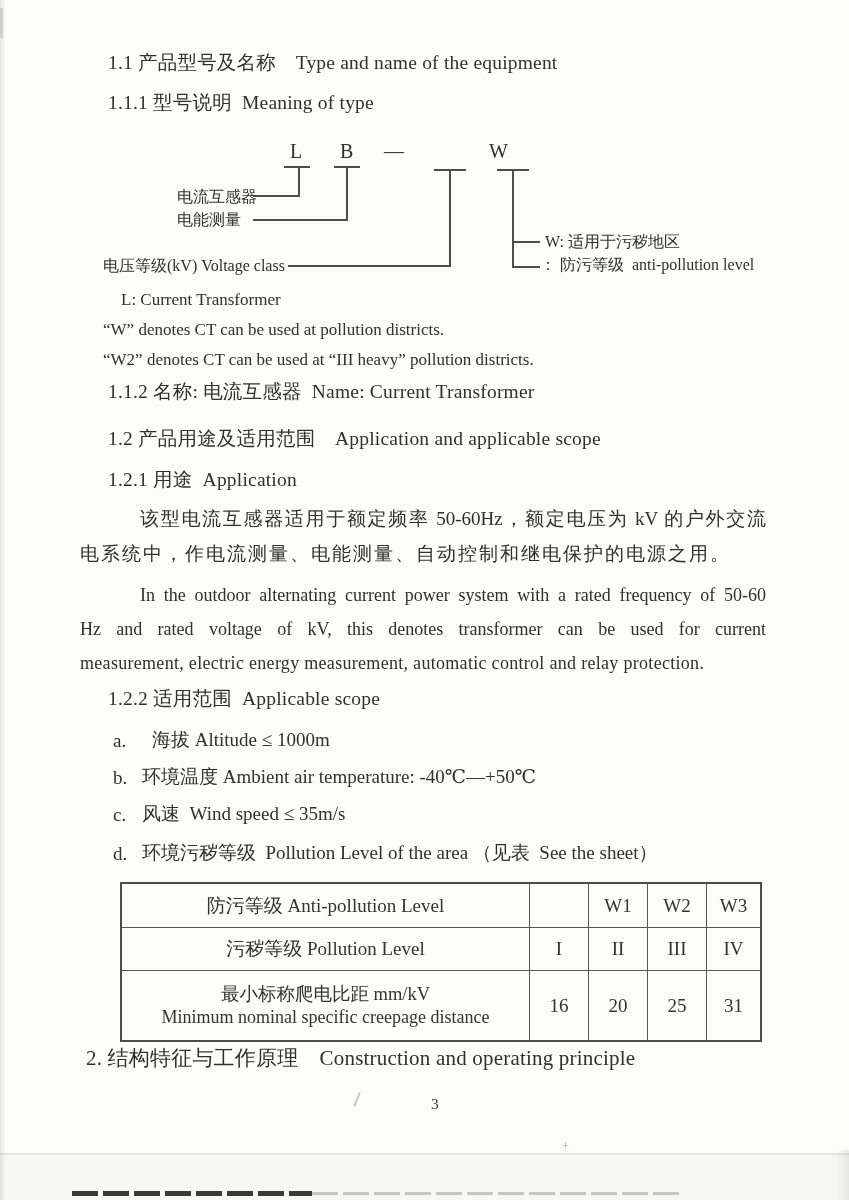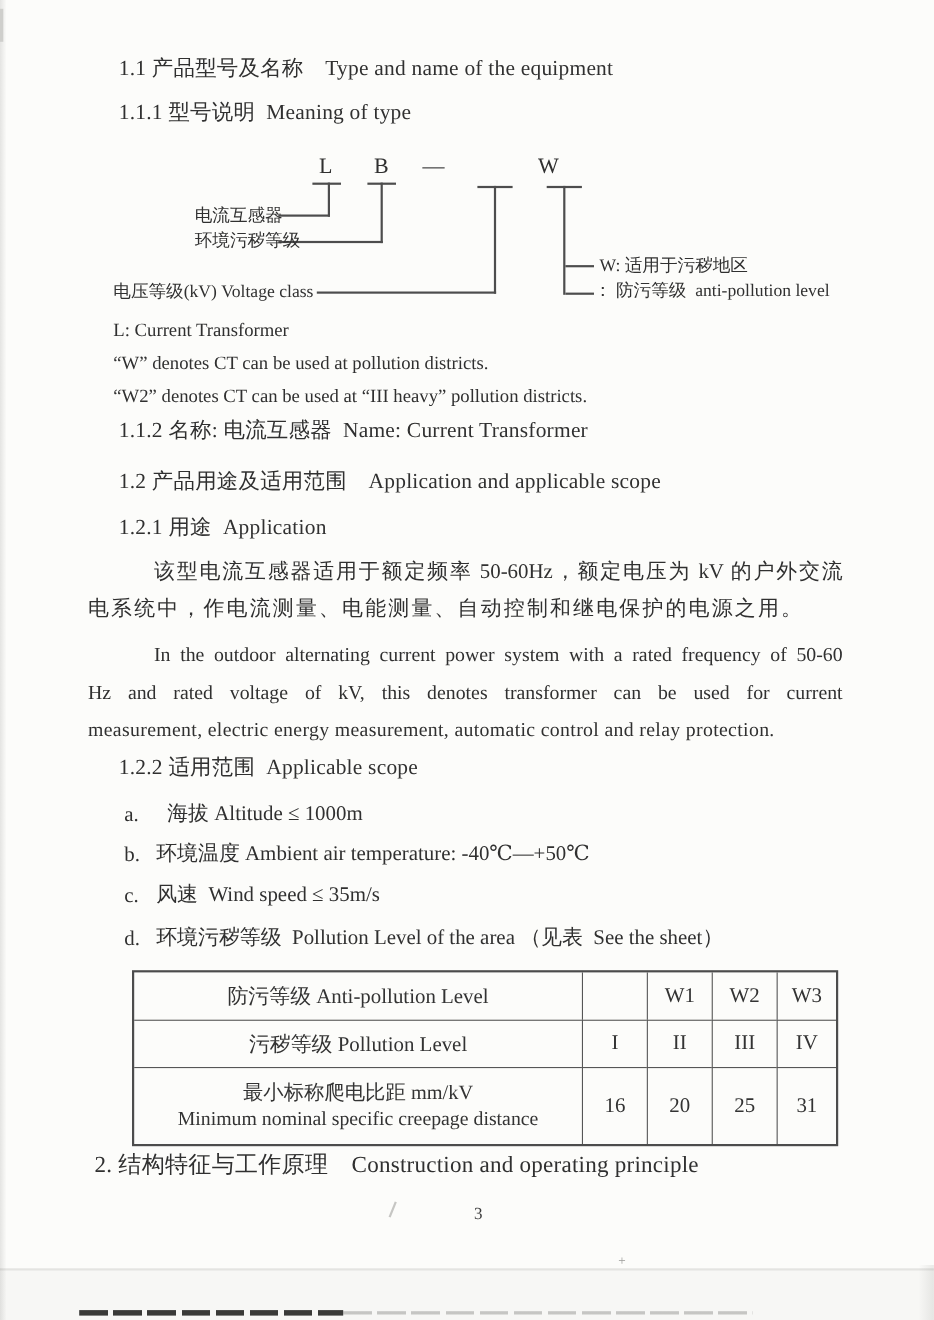--- a/index.html
+++ b/index.html
@@ -86,27 +86,27 @@
     <div class="vline" style="left:449px; top:169px; height:98px;"></div>
     <div class="vline" style="left:512px; top:169px; height:99px;"></div>
 
     <div class="hline" style="left:253px; top:195px; width:47px;"></div>
     <div class="hline" style="left:253px; top:219px; width:95px;"></div>
     <div class="hline" style="left:288px; top:265px; width:163px;"></div>
     <div class="hline" style="left:514px; top:241px; width:26px;"></div>
     <div class="hline" style="left:514px; top:266px; width:26px;"></div>
 
     <span class="t dlabel" style="left:177px; top:188px;">电流互感器</span>
-    <span class="t dlabel" style="left:177px; top:211px;">环境污秽等级</span>
+    <span class="t dlabel" style="left:177px; top:211px;">电能测量</span>
     <span class="t dlabel" style="left:103px; top:257px;">电压等级(kV) Voltage class</span>
     <span class="t dlabel" style="left:545px; top:233px;">W: 适用于污秽地区</span>
     <span class="t dlabel" style="left:540px; top:256px;">： 防污等级  anti-pollution level</span>
   </div>
 
-  <span class="t legend" style="left:103px; top:290px;">L: Current Transformer</span>
+  <span class="t legend" style="left:121px; top:290px;">L: Current Transformer</span>
   <span class="t legend" style="left:103px; top:320px;">“W” denotes CT can be used at pollution districts.</span>
   <span class="t legend" style="left:103px; top:350px;">“W2” denotes CT can be used at “III heavy” pollution districts.</span>
 
   <div class="t h" style="left:108px; top:381px;">1.1.2 名称: 电流互感器  Name: Current Transformer</div>
   <div class="t h" style="left:108px; top:428px;">1.2 产品用途及适用范围　Application and applicable scope</div>
   <div class="t h" style="left:108px; top:469px;">1.2.1 用途  Application</div>
 
   <div class="just body-cn" style="left:140px; top:506px; width:626px;">该型电流互感器适用于额定频率 50-60Hz，额定电压为 kV 的户外交流</div>
   <div class="t body-cn" style="left:80px; top:543px; letter-spacing:2px;">电系统中，作电流测量、电能测量、自动控制和继电保护的电源之用。</div>
 

